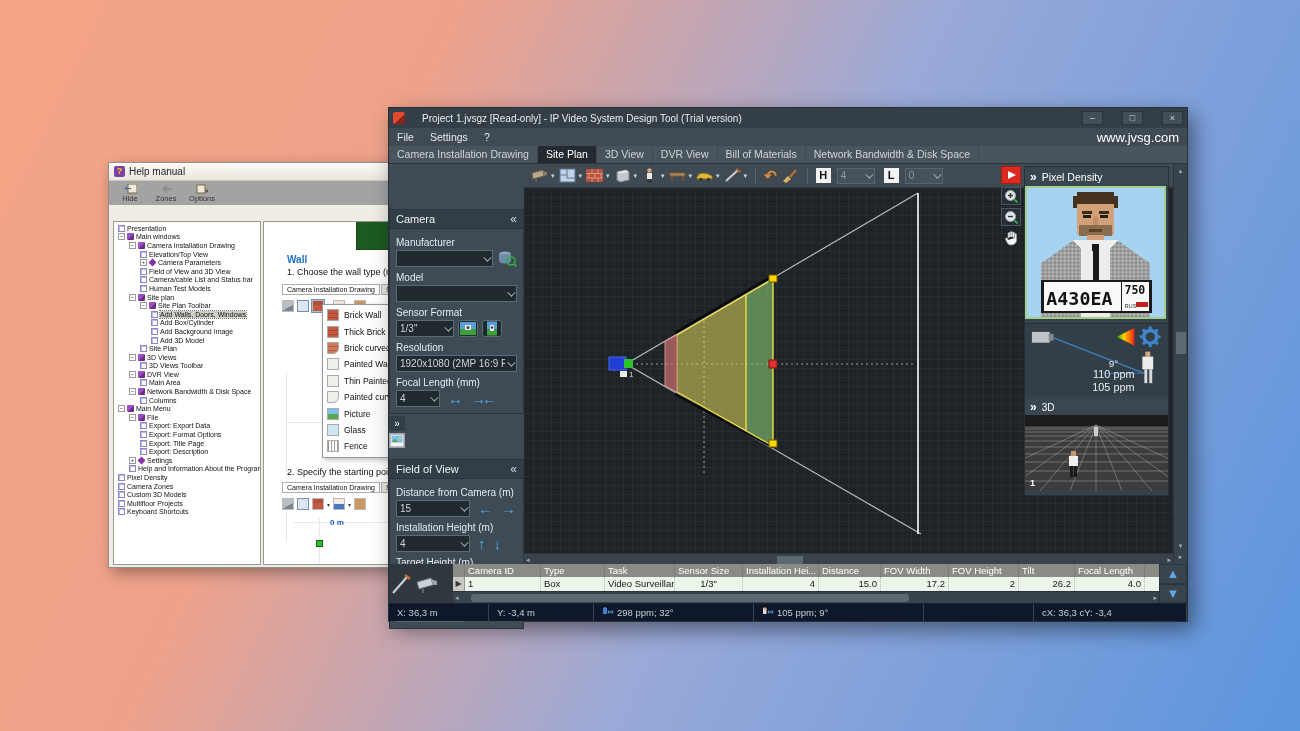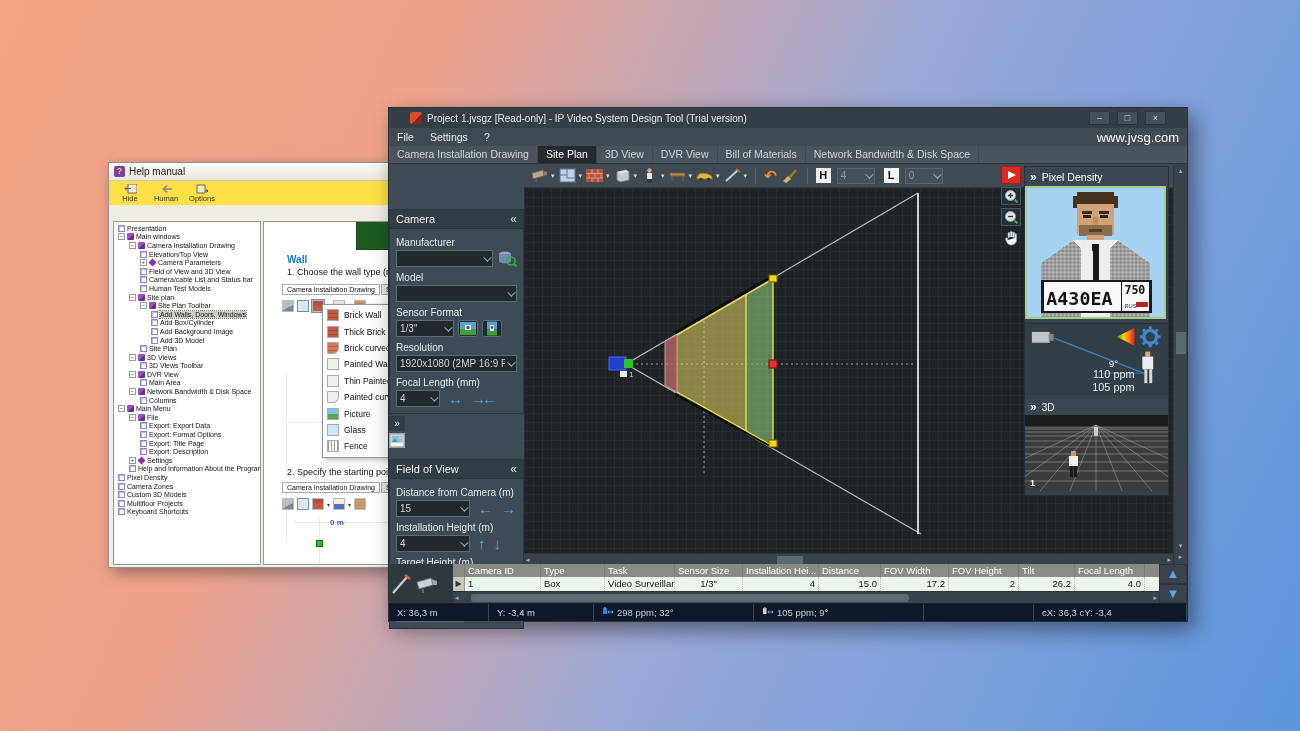--- a/index.html
+++ b/index.html
@@ -6,21 +6,21 @@
   html,body { width:1300px; height:731px; overflow:hidden; font-family:"Liberation Sans", sans-serif; }
   body { background:linear-gradient(115deg,#f4a585 0%,#efa28b 28%,#99a9d8 58%,#5b95de 100%); position:relative; }
 
   
   .help-win { position:absolute; left:108px; top:162px; width:289px; height:406px;
     background:#efede6; border:1px solid #8f8f8f; box-shadow:4px 5px 14px rgba(0,0,0,.35); }
   .help-titlebar { height:18px; background:linear-gradient(#fbfaf6,#e9e6dd); border-bottom:1px solid #cfcabc;
     display:flex; align-items:center; padding:0 5px; gap:4px; font-size:10px; color:#222; }
   .help-ico { width:11px; height:11px; background:#7b3fa8; border-radius:2px; color:#ffd returns400; color:#ffd400;
     font-size:9px; font-weight:bold; text-align:center; line-height:11px; }
-  .help-toolbar { height:24px; display:flex; align-items:center; gap:10px; padding:0 8px; background:#fde047; }
+  .help-toolbar { height:24px; display:flex; align-items:center; gap:10px; padding:0 8px; background:#a3a3a3; }
   .help-tb-btn { display:flex; flex-direction:column; align-items:center; font-size:7.5px; color:#333; width:26px; }
   .help-tb-glyph { width:13px; height:10px; }
   .help-tabs { height:16px; display:flex; align-items:flex-end; padding:0 4px; gap:1px; border-bottom:1px solid #fff; }
   .help-tab { font-size:8px; color:#222; padding:2px 7px 1px; border:1px solid #9f9c90; border-bottom:none;
     border-radius:2px 2px 0 0; background:#e4e1d7; }
   .help-tab.active { background:#fff; position:relative; top:1px; }
   .help-body { position:absolute; left:2px; right:2px; top:58px; bottom:2px; }
   .help-tree { position:absolute; left:2px; top:0; width:148px; bottom:0; background:#fff;
     border:1px solid #9a978b; overflow:hidden; padding:2px 0 0 2px; }
   .tree-row { display:flex; align-items:center; height:8.6px; font-size:7px; color:#111; white-space:nowrap; }
@@ -58,21 +58,21 @@
   .wm-picture { background:linear-gradient(#7ec0f0 55%,#5aa84f 45%); }
   .wm-glass { background:#cfe6f5; color:#6a93b5; font-size:5px; text-align:center; line-height:12px; }
   .wm-fence { background:repeating-linear-gradient(90deg,#999 0 1px,#fff 1px 3px),repeating-linear-gradient(#999 0 1px,#fff 1px 3px); }
   .hc-zero { position:absolute; color:#2255cc; font-weight:bold; font-size:8px; }
   .hc-dot { position:absolute; width:7px; height:7px; background:#2fbf2f; border:1px solid #14601a; }
   .hc-gridline { position:absolute; background:#e9e9e9; }
 
   
   .main-win { position:absolute; left:388px; top:107px; width:800px; height:515px;
     background:#3f4c55; border:1px solid #27313a; box-shadow:6px 8px 20px rgba(0,0,0,.45); color:#dde5ea; }
-  .titlebar { height:20px; background:#343e47; display:flex; align-items:center; padding:0 21px; gap:5px; }
+  .titlebar { height:20px; background:#343e47; display:flex; align-items:center; padding:0 4px; gap:17px; }
   .app-ico { width:12px; height:12px; background:linear-gradient(135deg,#e04a2f 55%,#8a2418 55%); border-radius:2px; flex:none; }
   .title-text { font-size:10px; color:#e6ecef; flex:1; white-space:nowrap; overflow:hidden; }
   .win-btn { width:21px; height:14px; background:#434f59; border:1px solid #2b343c; color:#cfd8dd;
     font-size:9px; line-height:12px; text-align:center; margin-left:2px; }
   .menubar { height:18px; background:#3f4a52; display:flex; align-items:center; padding:0 8px; gap:16px; font-size:10.5px; }
   .menu-item { color:#e2e9ed; }
   .website { margin-left:auto; font-size:13px; color:#ffffff; }
   .tabbar { height:18px; background:#49545c; display:flex; align-items:stretch; border-bottom:1px solid #2c353c; }
   .mtab { font-size:10.5px; color:#cdd5da; padding:2px 8px 0; border-right:1px solid #3e4850; white-space:nowrap; }
   .mtab.active { background:#232a30; color:#fff; }
@@ -180,21 +180,21 @@
       <svg class="help-tb-glyph" viewBox="0 0 13 10">
           <rect x="4" y="0" width="9" height="9" fill="#efe9d8" stroke="#7a6a3a"></rect>
           <path d="M7 4.5 L1 4.5 M3 2.5 L1 4.5 L3 6.5" stroke="#3a6aa0" fill="none"></path>
         </svg>
       <span>Hide</span>
     </div>
     <div class="help-tb-btn">
       <svg class="help-tb-glyph" viewBox="0 0 13 10">
           <path d="M12 5 L4 5 M7 1.5 L3.5 5 L7 8.5" stroke="#8a8a8a" stroke-width="1.6" fill="none"></path>
         </svg>
-      <span>Human</span>
+      <span>Zones</span>
     </div>
     <div class="help-tb-btn">
       <svg class="help-tb-glyph" viewBox="0 0 13 10">
           <rect x="1" y="1" width="8" height="8" fill="#efe9d8" stroke="#7a6a3a"></rect>
           <path d="M9 7 L12 7 M10.5 5.5 L12 7 L10.5 8.5" stroke="#444" fill="none"></path>
         </svg>
       <span>Options</span>
     </div>
   </div>
   <div class="help-body">

